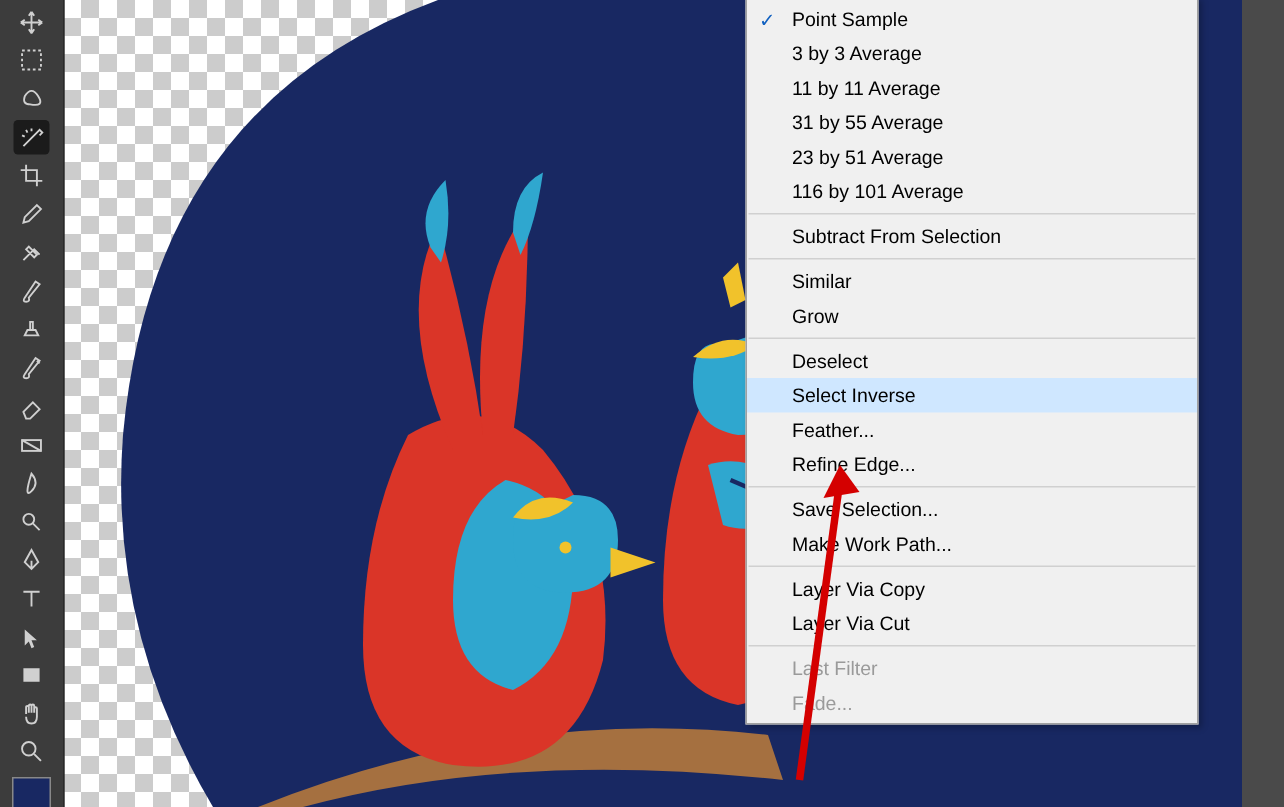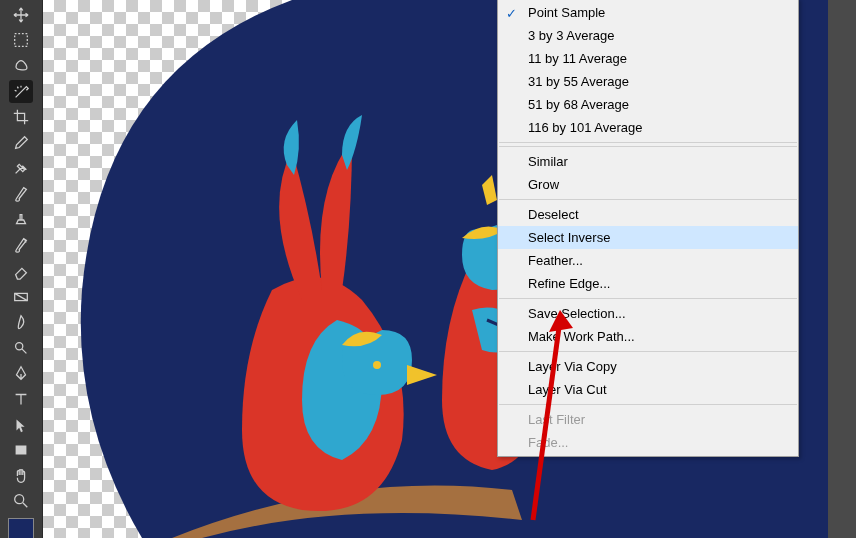--- a/index.html
+++ b/index.html
@@ -175,23 +175,24 @@
     <div class="color-swatch"></div>
   </div>
 
   <div class="right-strip"></div>
 
   <div class="menu" id="ctx">
       <div class="menu-item"><span class="menu-check">✓</span>Point Sample</div>
       <div class="menu-item">3 by 3 Average</div>
       <div class="menu-item">11 by 11 Average</div>
       <div class="menu-item">31 by 55 Average</div>
-      <div class="menu-item">51 by 68 Average</div>
+      <div class="menu-item">23 by 51 Average</div>
       <div class="menu-item">116 by 101 Average</div>
       <div class="menu-sep"></div>
+      <div class="menu-item">Subtract From Selection</div>
       <div class="menu-sep"></div>
       <div class="menu-item">Similar</div>
       <div class="menu-item">Grow</div>
       <div class="menu-sep"></div>
       <div class="menu-item">Deselect</div>
       <div class="menu-item highlight">Select Inverse</div>
       <div class="menu-item">Feather...</div>
       <div class="menu-item">Refine Edge...</div>
       <div class="menu-sep"></div>
       <div class="menu-item">Save Selection...</div>

